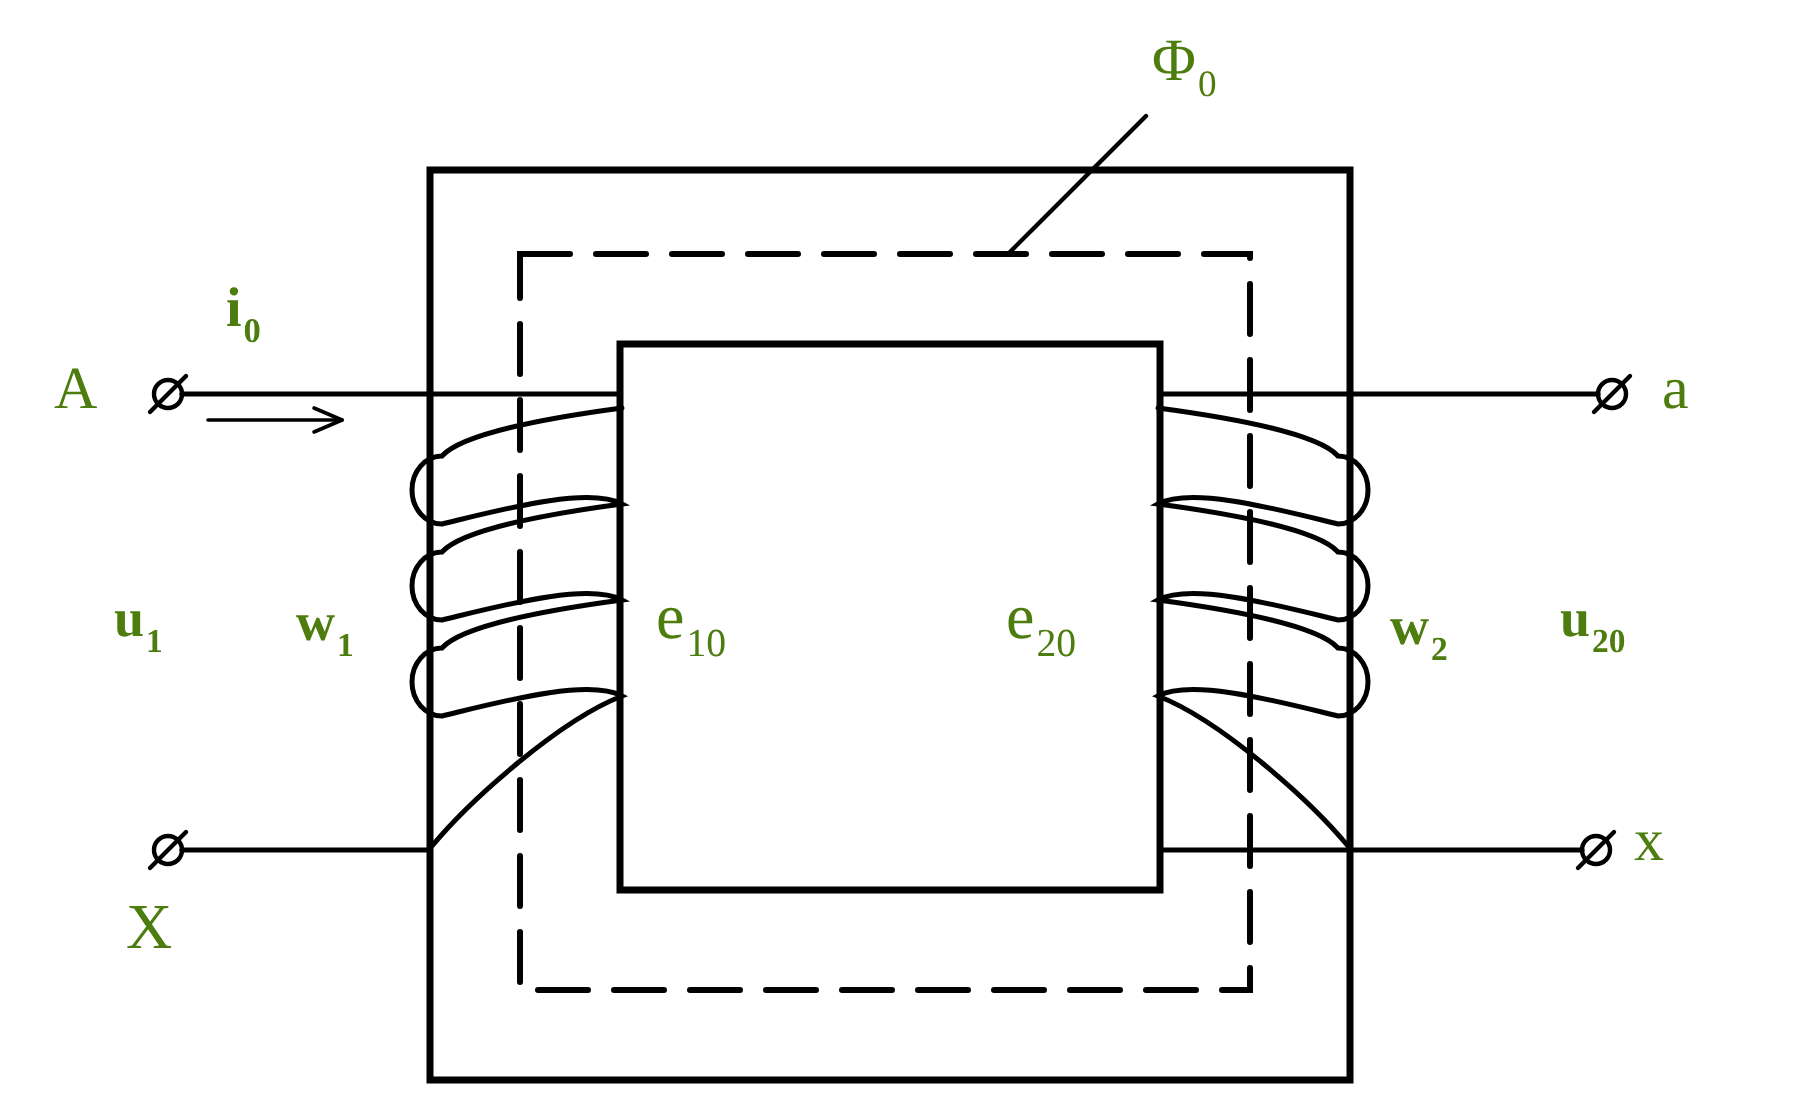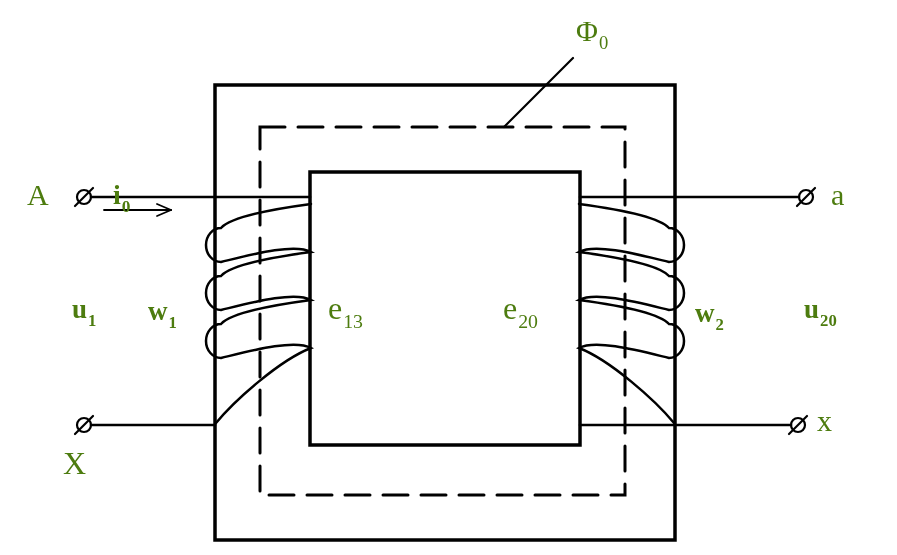--- a/index.html
+++ b/index.html
@@ -21,21 +21,21 @@
   .lbl sub{
     font-size:0.62em;
     vertical-align:baseline;
     position:relative;
     top:0.45em;
     margin-left:1px;
   }
   .bold{font-weight:bold;}
   .sz30{font-size:30px;}
   .sz32{font-size:32px;}
-  .sz28{font-size:28px;margin-top:40px;}
+  .sz28{font-size:28px;}
   .sz27{font-size:27px;}
 </style>
 </head>
 <body>
 
 <div id="stage">
 
   <svg width="897" height="555" viewBox="0 0 897 555">
     <g fill="none" stroke="#000000" stroke-linecap="round">
 
@@ -100,31 +100,31 @@
                C 610 360, 655 400, 674 423"></path>
     </g>
   </svg>
 
   <div class="lbl sz30" style="left:27px;top:180px;">A</div>
 
   <div class="lbl sz28 bold" style="left:113px;top:141px;"><span>i</span><sub>0</sub></div>
 
   <div class="lbl sz30" style="left:576px;top:16px;"><span>Φ</span><sub>0</sub></div>
 
-  <div class="lbl sz27 bold" style="left:72px;top:296px;"><span>u</span><sub>1</sub></div>
+  <div class="lbl sz27 bold" style="left:57px;top:296px;"><span>u</span><sub>1</sub></div>
 
   <div class="lbl sz27 bold" style="left:148px;top:298px;"><span>w</span><sub>1</sub></div>
 
-  <div class="lbl sz32" style="left:328px;top:292px;"><span>e</span><sub>13</sub></div>
+  <div class="lbl sz32" style="left:328px;top:292px;"><span>e</span><sub>10</sub></div>
 
   <div class="lbl sz32" style="left:503px;top:292px;font-family:Liberation Serif, serif;"><span>e</span><sub>20</sub></div>
 
   <div class="lbl sz27 bold" style="left:695px;top:300px;"><span>w</span><sub>2</sub></div>
 
-  <div class="lbl sz27 bold" style="left:804px;top:296px;"><span>u</span><sub>20</sub></div>
+  <div class="lbl sz27 bold" style="left:780px;top:296px;"><span>u</span><sub>20</sub></div>
 
   <div class="lbl sz30" style="left:831px;top:180px;">a</div>
 
   <div class="lbl sz30" style="left:817px;top:406px;">x</div>
 
   <div class="lbl sz32" style="left:63px;top:447px;">X</div>
 
 </div>
 
 </body></html>

